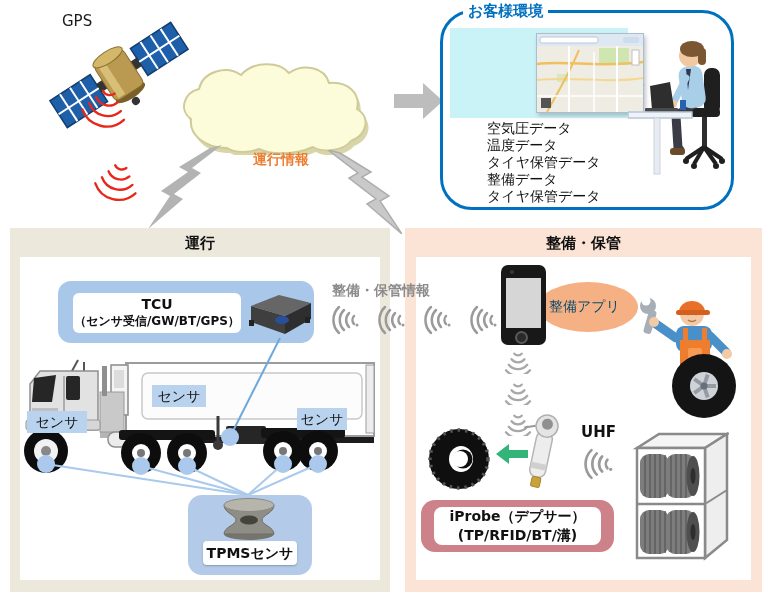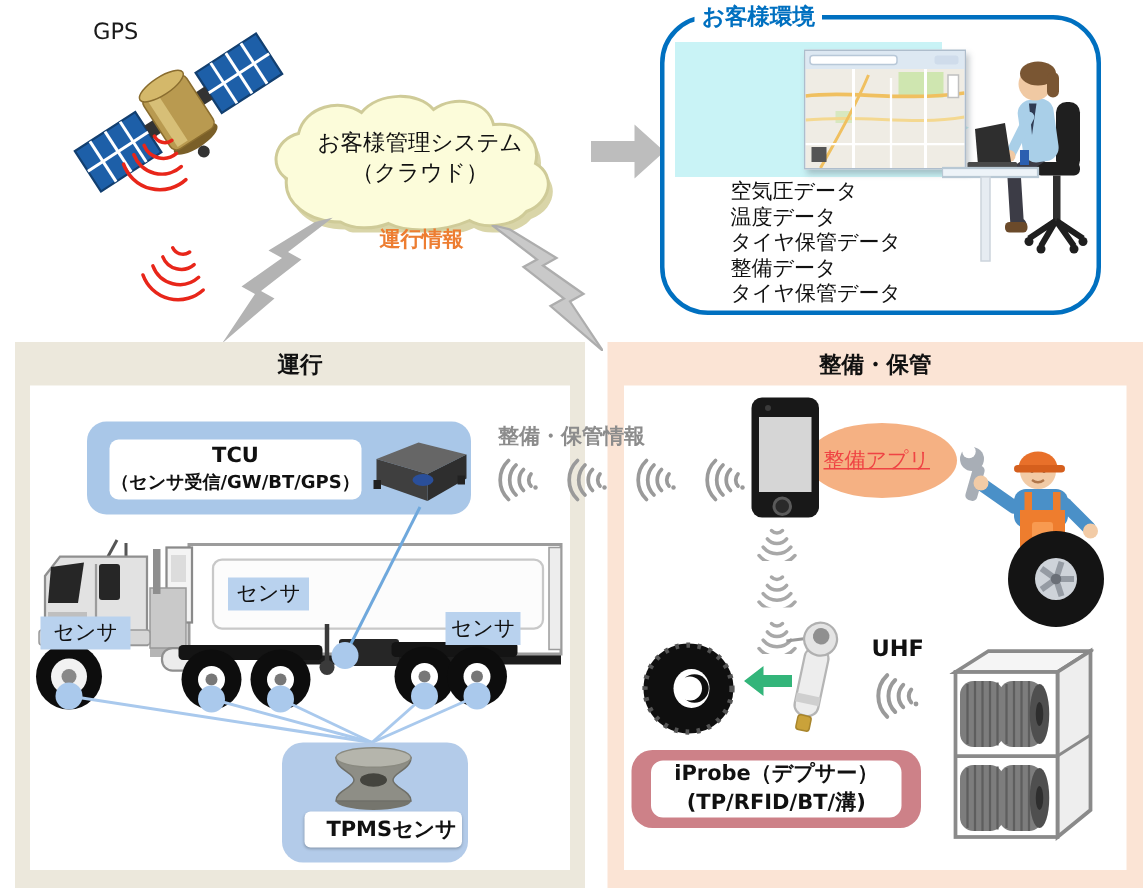--- a/index.html
+++ b/index.html
@@ -24,25 +24,25 @@
   .sec-box-right{width:357px;height:366px;background:#fbe4d5;}
   .sec-title{font-size:15px;font-weight:bold;color:#111;}
   .sec-inner{background:#ffffff;}
   
   .bluebox{background:#a9c7e8;border-radius:13px;}
   .bluebox2{background:#b3cbe9;border-radius:14px;}
   .whitecard{background:#fff;border-radius:6px;}
   .tcu-l1{font-size:14px;font-weight:bold;line-height:17px;}
   .tcu-l2{font-size:12px;font-weight:bold;line-height:16px;}
   .sensor-tag{background:#b9d2ee;font-size:14px;color:#111;text-align:center;line-height:22px;}
-  .tpms-label{font-size:14px;font-weight:bold;line-height:24px;text-align:center;background:#fff;border-radius:4px;box-shadow:0 1px 2px rgba(0,0,0,.25);padding-left:11px;}
+  .tpms-label{font-size:14px;font-weight:bold;line-height:24px;text-align:center;background:#fff;border-radius:4px;box-shadow:0 1px 2px rgba(0,0,0,.25);}
   
   .info-label{font-size:14px;font-weight:600;color:#8c8c8c;}
   .app-ellipse{background:#f5b183;border-radius:50%;}
-  .app-label{font-size:14px;color:#ef4444;text-decoration:underline;}
+  .app-label{font-size:14px;color:#0c4a6e;}
   .uhf-label{font-size:15px;font-weight:bold;color:#111;}
   .pinkbox{background:#cd8188;border-radius:14px;}
   .pinkbox .inner{background:#fff;border-radius:8px;}
   .iprobe-text{font-size:14px;font-weight:bold;line-height:19px;text-align:center;}
   .tiretag-text{font-size:15px;font-weight:bold;text-align:center;line-height:28px;}
   .phone{background:#181818;border-radius:7px;}
   .phone .screen{position:absolute;left:5px;top:13px;width:35px;height:50px;background:#d6d6d6;}
   .phone .cam{position:absolute;left:9px;top:5px;width:4px;height:4px;border-radius:50%;background:#3a3a3a;}
   .phone .home{position:absolute;left:14px;top:66px;width:9px;height:9px;border-radius:50%;background:#2a2a2a;border:2px solid #5a5a5a;}
 </style>
@@ -89,24 +89,20 @@
       <path d="M 22 23 A 16 16 0 0 0 48 23"></path>
       <path d="M 16 32 A 23 23 0 0 0 54 32"></path>
       <path d="M 10 41 A 30 30 0 0 0 60 41"></path>
     </g>
   </svg>
 
   <svg class="abs" style="left:175px;top:55px;" width="210" height="100" viewBox="0 0 210 100">
     <path d="M 52 93 C 30 93, 14 80, 16 64 C 4 56, 8 38, 24 34 C 28 16, 52 10, 66 20 C 78 6, 104 6, 114 18 C 128 8, 150 12, 154 28 C 172 26, 186 38, 182 54 C 196 62, 192 80, 176 86 C 168 96, 148 98, 138 92 C 120 100, 96 100, 84 94 C 74 98, 60 98, 52 93 Z" fill="#d9d5a8" transform="translate(3,5)"></path>
     <path d="M 52 93 C 30 93, 14 80, 16 64 C 4 56, 8 38, 24 34 C 28 16, 52 10, 66 20 C 78 6, 104 6, 114 18 C 128 8, 150 12, 154 28 C 172 26, 186 38, 182 54 C 196 62, 192 80, 176 86 C 168 96, 148 98, 138 92 C 120 100, 96 100, 84 94 C 74 98, 60 98, 52 93 Z" fill="#fcfcda" stroke="#cfcb98" stroke-width="2"></path>
   </svg>
-  <div class="abs cloud-text" style="left:195px;top:85px;">
-    <div>お客様管理システム</div>
-    <div>（クラウド）</div>
-  </div>
 
   <div class="abs unkou-info nowrap" style="left:253px;top:151px;">運行情報</div>
 
   <svg class="abs" style="left:394px;top:82px;" width="50" height="38" viewBox="0 0 50 38">
     <polygon points="0,12 29,12 29,1 49,19 29,37 29,26 0,26" fill="#bdbdbd"></polygon>
   </svg>
 
   <svg class="abs" style="left:148px;top:145px;" width="78" height="84" viewBox="0 0 78 84">
     <polygon points="74,0 44,23 53,28 26,49 35,54 0,84 22,51 13,46 40,27 31,22 62,3" fill="#b3b3b3"></polygon>
   </svg>

